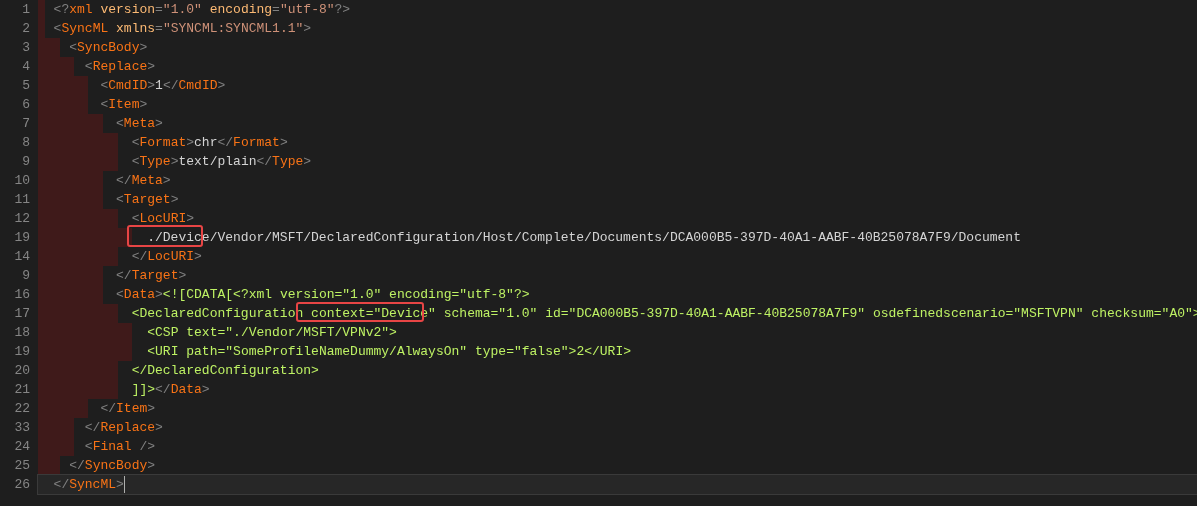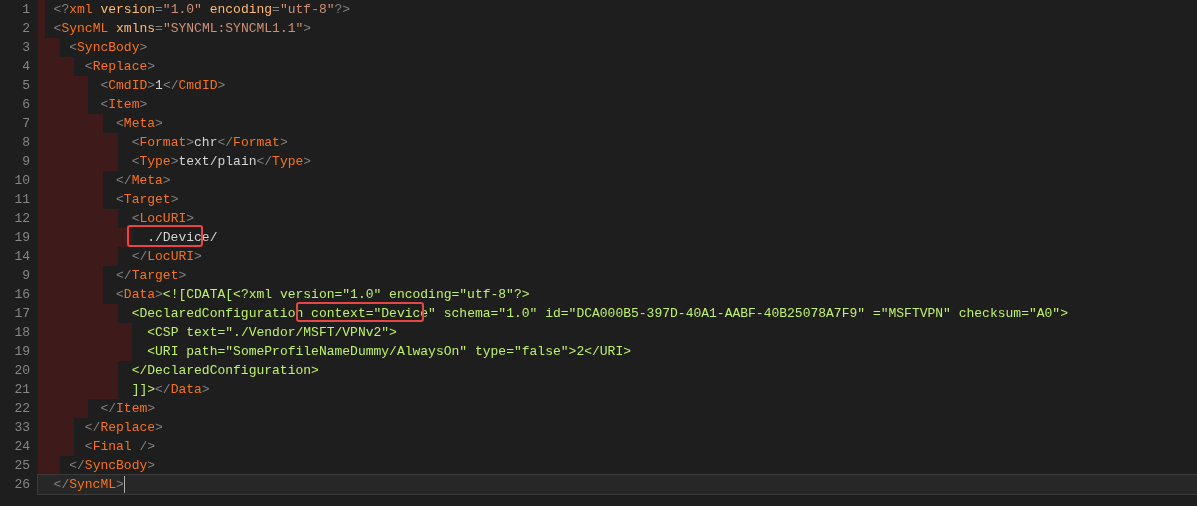--- a/index.html
+++ b/index.html
@@ -229,20 +229,21 @@
 <div class="line">
           <span class="ws">&nbsp;&nbsp;&nbsp;&nbsp;&nbsp;&nbsp;&nbsp;&nbsp;&nbsp;&nbsp;&nbsp;&nbsp;</span>
           <span class="tag-angle">&lt;</span>
           <span class="tag-name">LocURI</span>
           <span class="tag-angle">&gt;</span>
         </div>
 
 <div class="line">
           <span class="ws">&nbsp;&nbsp;&nbsp;&nbsp;&nbsp;&nbsp;&nbsp;&nbsp;&nbsp;&nbsp;&nbsp;&nbsp;&nbsp;&nbsp;</span>
           <span class="text">./Device/</span>
+          <span class="text">Vendor/MSFT/DeclaredConfiguration/Host/Complete/Documents/DCA000B5-397D-40A1-AABF-40B25078A7F9/Document</span>
         </div>
 
 <div class="line">
           <span class="ws">&nbsp;&nbsp;&nbsp;&nbsp;&nbsp;&nbsp;&nbsp;&nbsp;&nbsp;&nbsp;&nbsp;&nbsp;</span>
           <span class="tag-angle">&lt;/</span>
           <span class="tag-name">LocURI</span>
           <span class="tag-angle">&gt;</span>
         </div>
 
 <div class="line">
@@ -271,20 +272,21 @@
           <span class="text-orange">"Device"</span>
           <span>&nbsp;</span>
           <span class="text-orange">schema</span>
           <span class="text-orange">=</span>
           <span class="text-orange">"1.0"</span>
           <span>&nbsp;</span>
           <span class="text-orange">id</span>
           <span class="text-orange">=</span>
           <span class="text-orange">"DCA000B5-397D-40A1-AABF-40B25078A7F9"</span>
           <span>&nbsp;</span>
+          <span class="text-orange">osdefinedscenario</span>
           <span class="text-orange">=</span>
           <span class="text-orange">"MSFTVPN"</span>
           <span>&nbsp;</span>
           <span class="text-orange">checksum</span>
           <span class="text-orange">=</span>
           <span class="text-orange">"A0"</span>
           <span class="text-orange">&gt;</span>
         </div>
 
 <div class="line">

